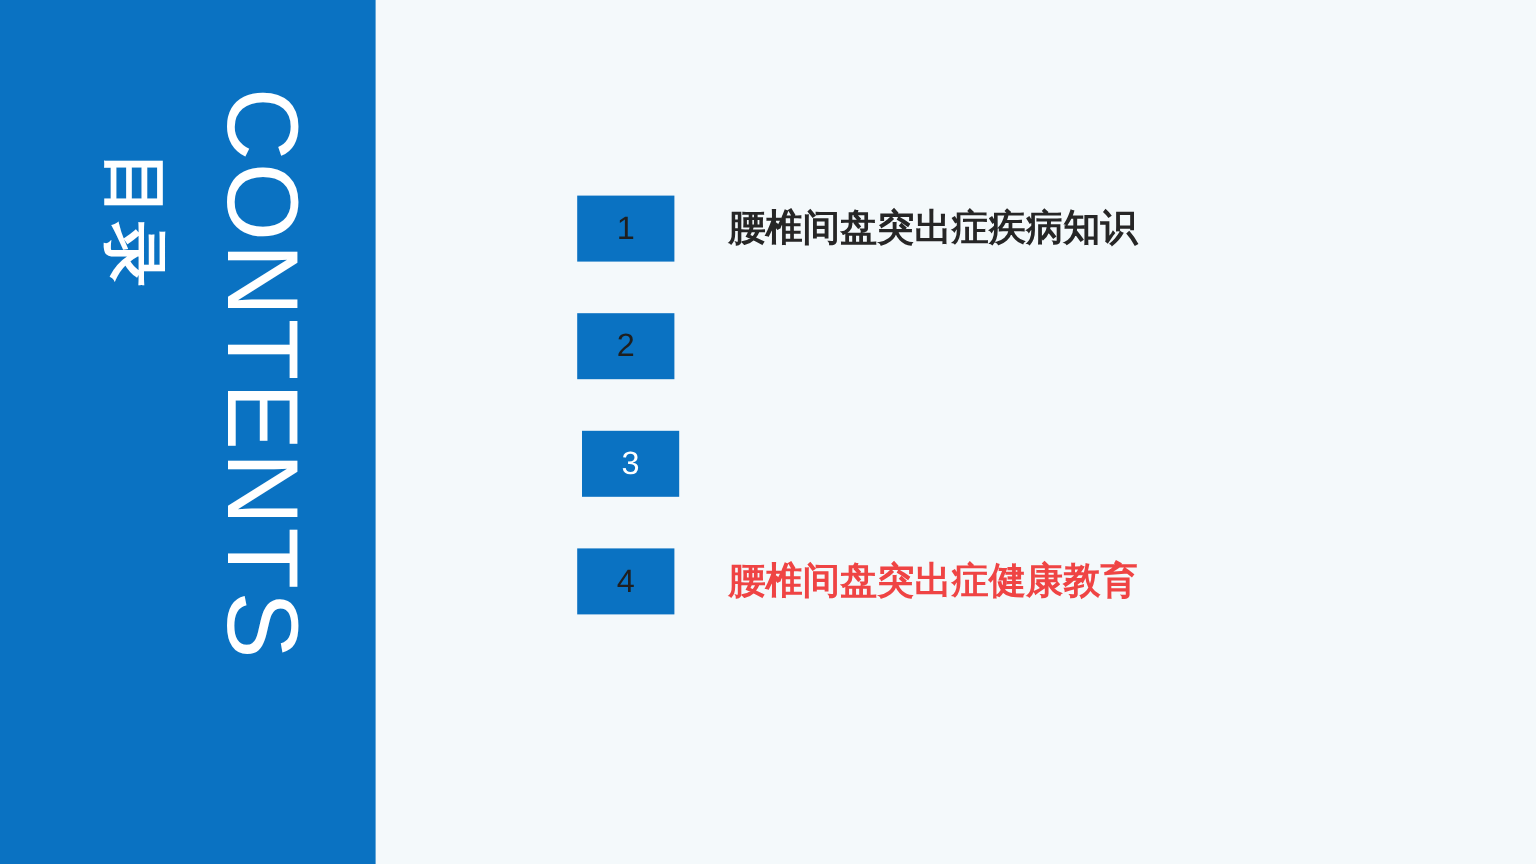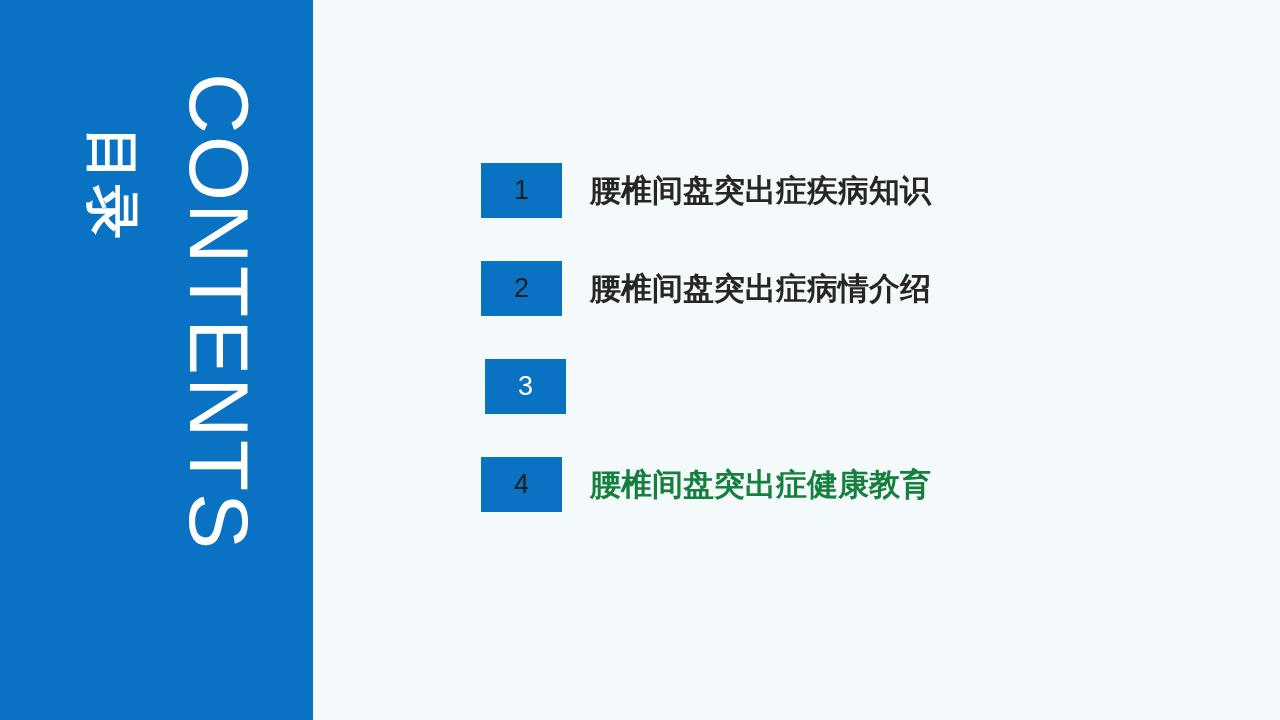--- a/index.html
+++ b/index.html
@@ -94,51 +94,50 @@
     flex: 0 0 auto;
     font-size: 27px;
     font-weight: 400;
     line-height: 1;
     color: #1f1f1f;
     font-family: "Liberation Sans", "DejaVu Sans", sans-serif;
   }
   .toc-badge.light { color: #ffffff; }
 
   .toc-label {
-    margin-left: 28px;
+    margin-left: 45px;
     font-size: 31px;
     font-weight: 700;
     line-height: 1;
     color: #262626;
     letter-spacing: 0px;
     white-space: nowrap;
     font-family: "DejaVu Sans", "Liberation Sans", sans-serif;
   }
-  .toc-label.active { color: #15803d; }
+  .toc-label.active { color: #ef4444; }
 </style>
 </head>
 <body>
 
 <div class="slide">
 
   <div class="sidebar">
     <div class="side-title-cn">目录</div>
     <div class="side-title-en">CONTENTS</div>
   </div>
 
   <div class="toc">
 
     <div class="toc-row">
       <div class="toc-badge">1</div>
       <div class="toc-label">腰椎间盘突出症疾病知识</div>
     </div>
 
     <div class="toc-row">
       <div class="toc-badge">2</div>
-      <div class="toc-label">腰椎间盘突出症病情介绍</div>
     </div>
 
     <div class="toc-row nudge">
       <div class="toc-badge light">3</div>
     </div>
 
     <div class="toc-row">
       <div class="toc-badge">4</div>
       <div class="toc-label active">腰椎间盘突出症健康教育</div>
     </div>

